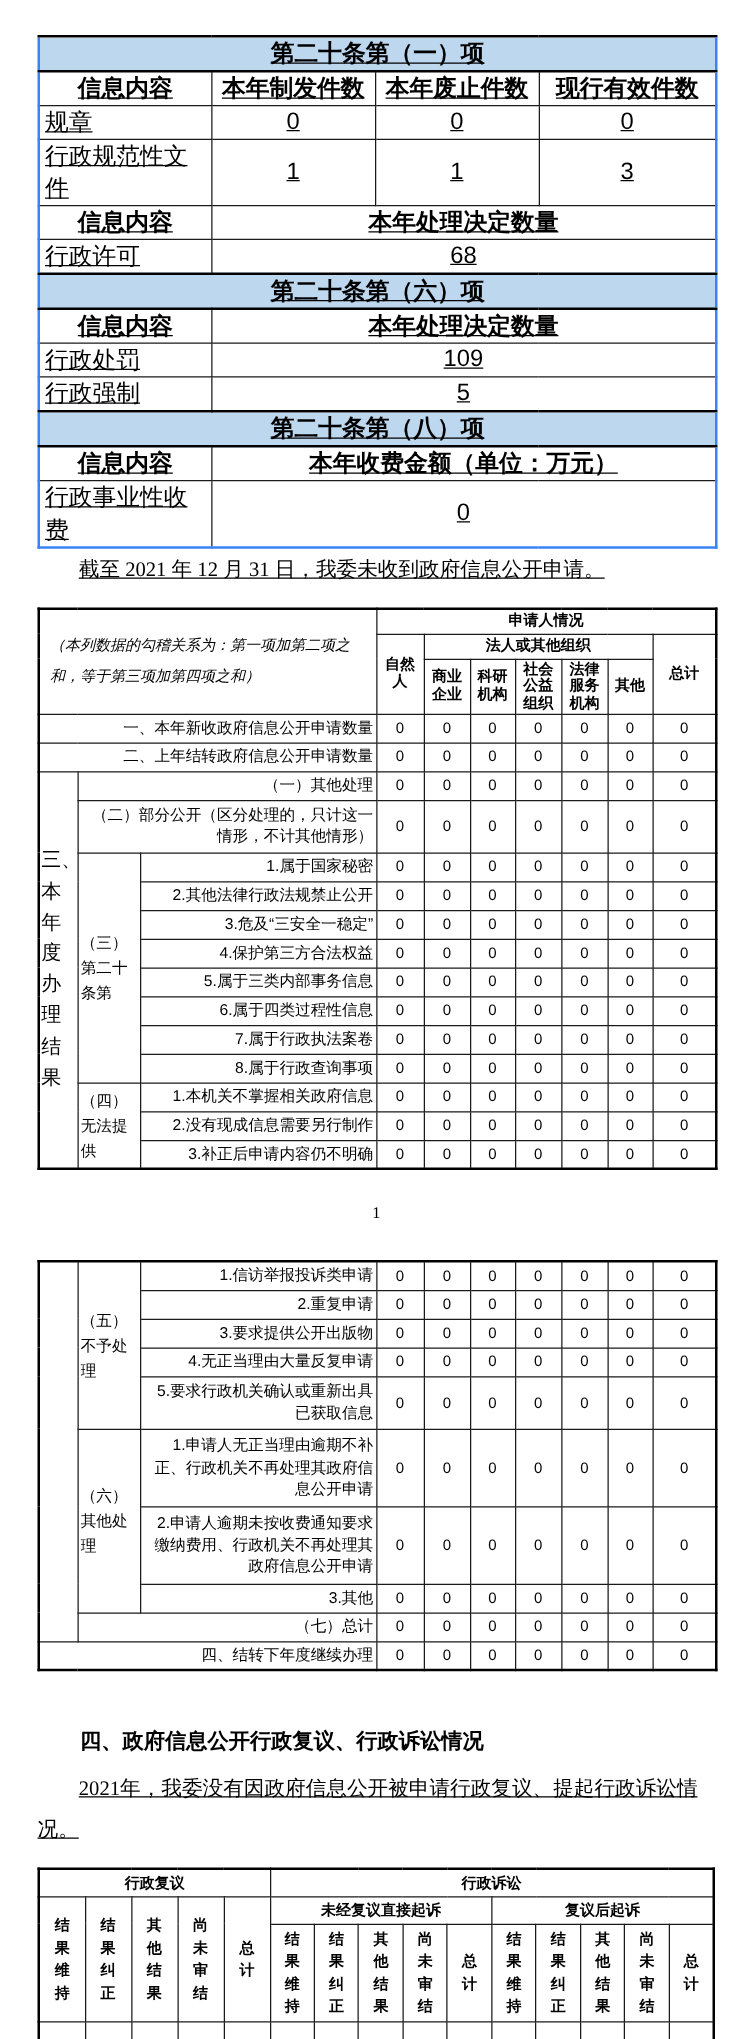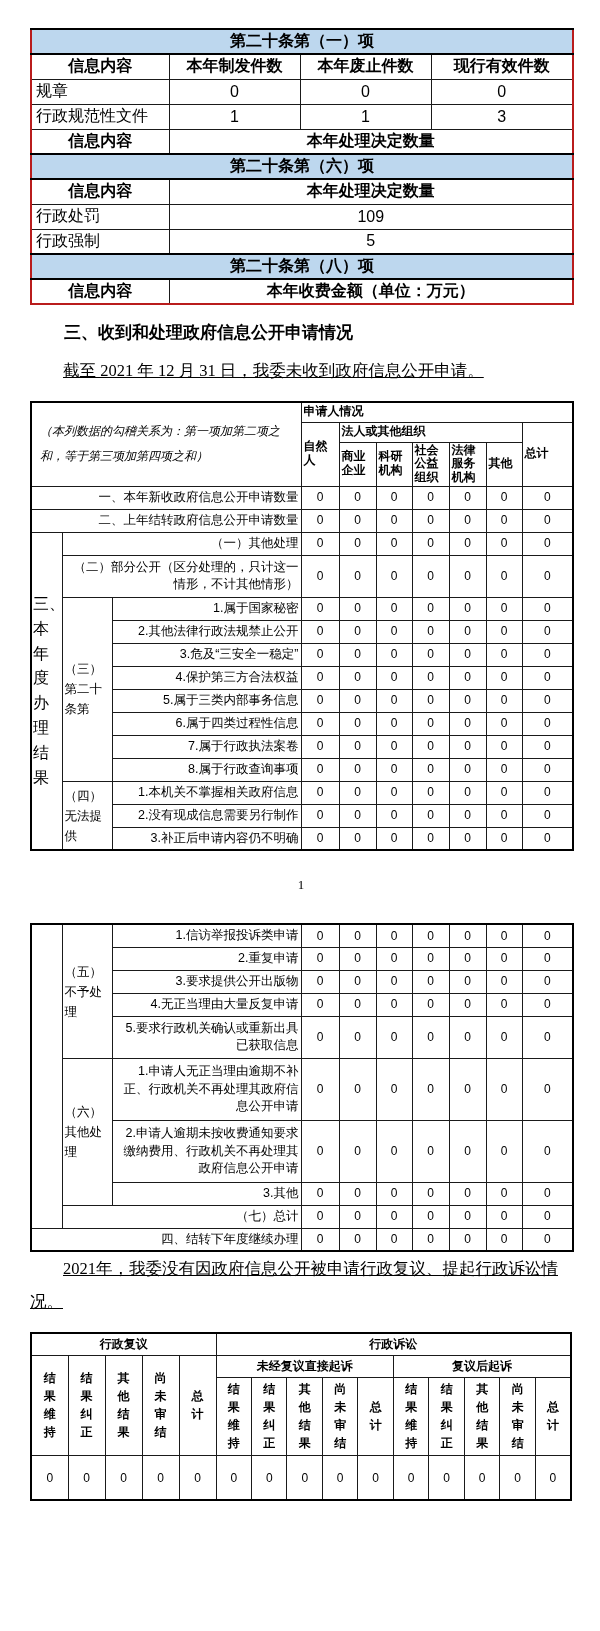--- a/index.html
+++ b/index.html
@@ -2,38 +2,38 @@
 <html><head>
 <meta charset="utf-8">
 <style>
   html,body{margin:0;padding:0;background:#fff;}
   body{width:600px;color:#000;font-family:"Liberation Sans","DejaVu Sans",sans-serif;}
   .doc{box-sizing:border-box;width:600px;min-height:1631px;padding:28px 28px 24px 30px;}
   table{border-collapse:collapse;table-layout:fixed;width:542px;}
   td{overflow:hidden;vertical-align:middle;}
 
   
-  .t20{font-size:16px;border:2px solid #b91c1c;}
+  .t20{font-size:19px;border:2px solid #3b82f6;text-decoration:underline;}
   .t20 tr{height:25px;}
   .t20 td{border:1px solid #1a1a1a;text-align:center;padding:0 4px;}
   .t20 .sec{background:#bdd7ee;font-weight:bold;border-top:2px solid #000;border-bottom:2px solid #000;}
   .t20 .ch{font-weight:bold;}
   .t20 .lbl{text-align:left;}
 
   
   .h-sec{font-size:17px;font-weight:bold;text-indent:2em;margin:16px 0 10px 0;}
   .h-sec4{margin-top:44px;}
   .para{font-size:16.5px;font-family:"Liberation Serif","DejaVu Serif",serif;text-indent:2em;line-height:2;margin:0 0 14px 0;text-decoration:underline;}
 
   
   .app{font-size:12.5px;border:2px solid #000;}
   .app tr{height:23px;}
   .app td{border:1px solid #1a1a1a;padding:1px 2px;line-height:1.4;word-break:break-all;}
   .app .v{text-align:center;font-size:12px;padding:0;}
-  .app .bh{font-weight:bold;font-size:12px;line-height:1.15;}
+  .app .bh{font-weight:bold;text-align:center;font-size:12px;line-height:1.15;}
   .app .lbl{text-align:right;}
   .app .note{font-family:"Liberation Serif","DejaVu Serif",serif;font-style:italic;font-size:12px;line-height:2.1;padding:6px 8px;text-align:left;word-break:break-all;}
   .app .vlab{font-size:16px;line-height:1.55;padding:1px;text-align:left;}
   .app .glab{font-size:12.5px;line-height:1.6;text-align:left;}
   .hr1{height:20px !important;}
   .hr3{height:42px !important;}
   .h42{height:42px !important;}
   .h62{height:62px !important;}
   .pageno{text-align:center;font-family:"Liberation Serif","DejaVu Serif",serif;font-size:13px;margin:26px 0 30px 0;}
 
@@ -79,20 +79,24 @@
       <td class="lbl">行政规范性文件</td>
     <td class="v">1</td>
           <td class="v">1</td>
           <td class="v">3</td>
         </tr>
     <tr>
       <td class="ch">信息内容</td>
       <td class="ch" colspan="3">本年处理决定数量</td>
     </tr>
     <tr>
+      <td class="lbl">行政许可</td>
+      <td class="v" colspan="3">68</td>
+    </tr>
+    <tr>
       <td class="sec" colspan="4">第二十条第（六）项</td>
     </tr>
     <tr>
       <td class="ch">信息内容</td>
       <td class="ch" colspan="3">本年处理决定数量</td>
     </tr>
     <tr>
       <td class="lbl">行政处罚</td>
       <td class="v" colspan="3">109</td>
     </tr>
@@ -100,24 +104,27 @@
       <td class="lbl">行政强制</td>
       <td class="v" colspan="3">5</td>
     </tr>
     <tr>
       <td class="sec" colspan="4">第二十条第（八）项</td>
     </tr>
     <tr>
       <td class="ch">信息内容</td>
       <td class="ch" colspan="3">本年收费金额（单位：万元）</td>
     </tr>
+    <tr>
+      <td class="lbl">行政事业性收费</td>
+      <td class="v" colspan="3">0</td>
+    </tr>
   </tbody>
     </table>
 
-  <div class="h-sec">三、收到和处理政府信息公开申请情况</div>
   <p class="para">截至 2021 年 12 月 31 日，我委未收到政府信息公开申请。</p>
 
   <table class="app">
     <colgroup>
       <col style="width:31px">
         <col style="width:50px">
         <col style="width:189px">
       <col style="width:38px">
         <col style="width:37px">
         <col style="width:36px">
@@ -414,20 +421,21 @@
           <td class="v">0</td>
           <td class="v">0</td>
           <td class="v">0</td>
           <td class="v">0</td>
           <td class="v">0</td>
           <td class="v">0</td>
         </tr>
   </tbody>
     </table>
 
+  <div class="h-sec h-sec4">四、政府信息公开行政复议、行政诉讼情况</div>
   <p class="para">2021年，我委没有因政府信息公开被申请行政复议、提起行政诉讼情况。</p>
 
   <table class="rev">
     <colgroup>
       <col style="width:37px">
         <col style="width:37px">
         <col style="width:37px">
         <col style="width:37px">
         <col style="width:37px">
       <col>

